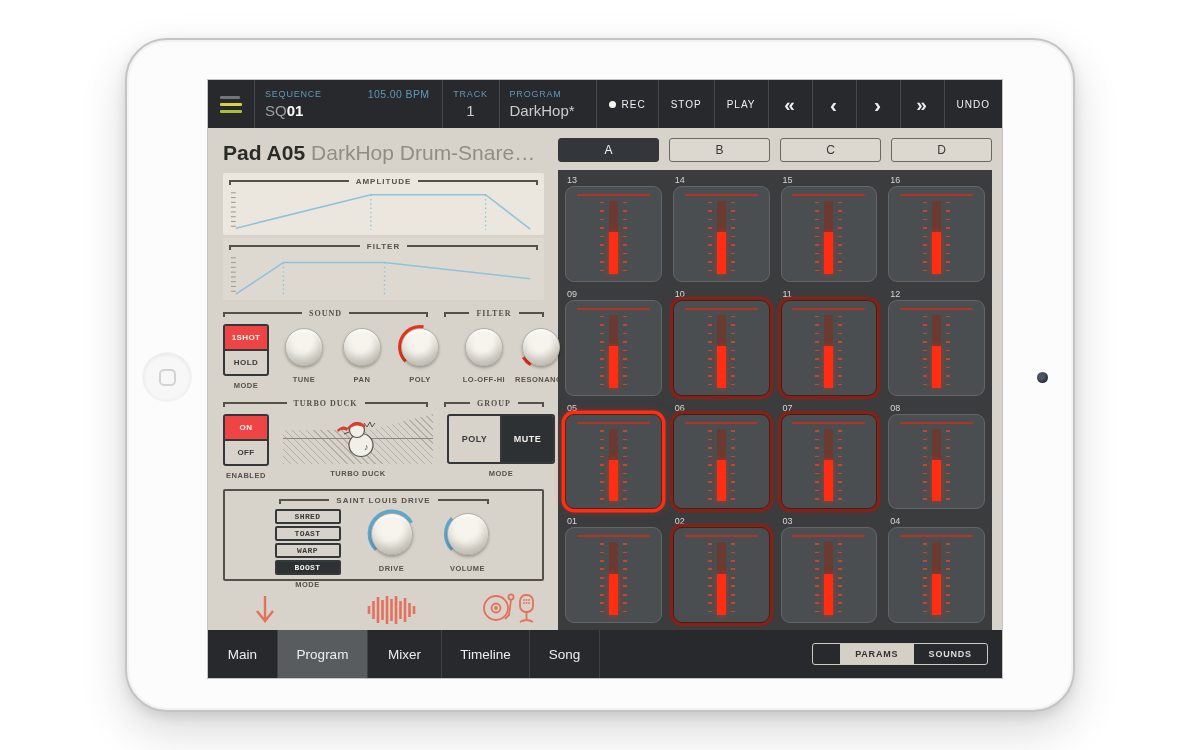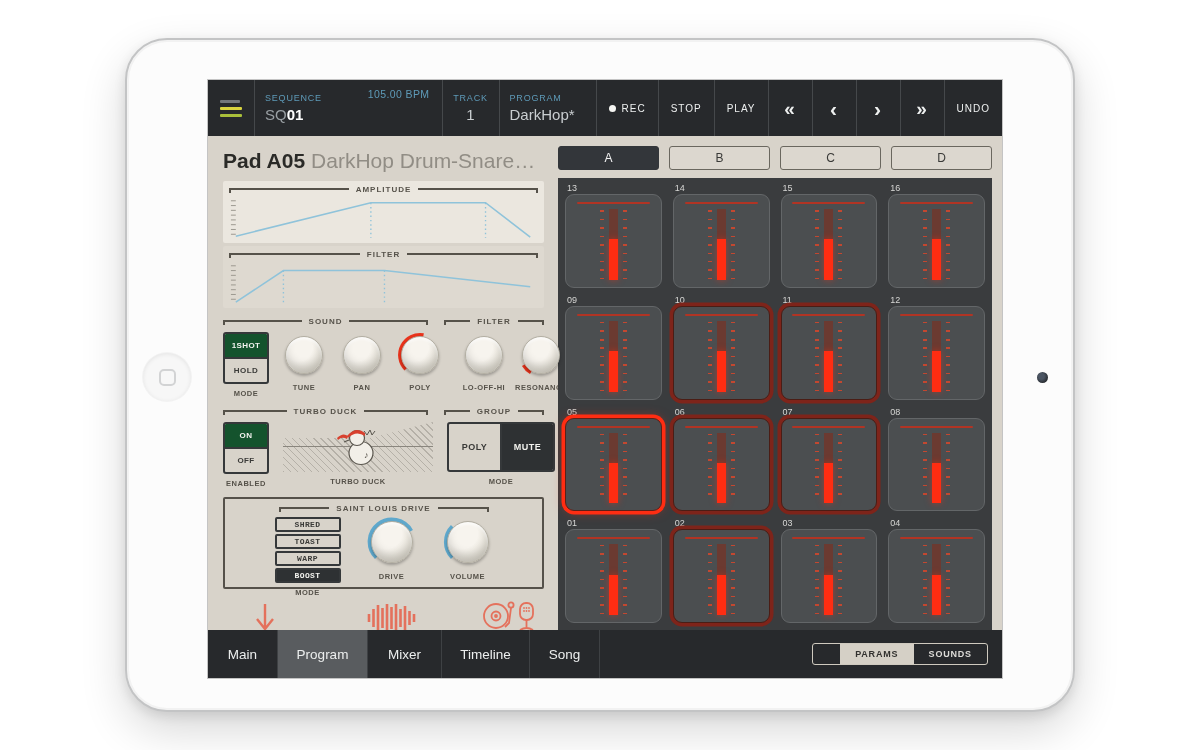--- a/index.html
+++ b/index.html
@@ -27,21 +27,21 @@
     display:flex;align-items:center;justify-content:center;}
   .home-glyph{width:17px;height:17px;border:2px solid #d2d3d4;border-radius:5px;}
   .camera{position:absolute;right:25px;top:332px;width:11px;height:11px;border-radius:50%;
     background:radial-gradient(circle at 40% 40%,#4b5563 0 30%,#2a2e33 70%);}
 
   
   .screen{position:absolute;left:81px;top:40px;width:794px;height:598px;background:var(--panel);
     box-shadow:0 0 0 1px rgba(0,0,0,.22);overflow:hidden;display:flex;flex-direction:column;}
 
   
-  .topbar{height:56px;background:var(--bar-dark);display:flex;align-items:stretch;flex:0 0 auto;color:#c9cdd0;}
+  .topbar{height:48px;background:var(--bar-dark);display:flex;align-items:stretch;flex:0 0 auto;color:#c9cdd0;}
   .tb-cell{display:flex;flex-direction:column;justify-content:center;padding:0 10px;}
   .tb-divider{width:1px;background:#45484b;margin:0;}
   .tb-label{font-size:9px;letter-spacing:.8px;color:var(--label-blue);margin-bottom:3px;}
   .tb-value{font-size:15px;color:#c9cdd0;}
   .hamburger{width:46px;display:flex;flex-direction:column;justify-content:center;gap:4px;padding:0 12px;cursor:pointer;}
   .hamburger .b{height:3px;border-radius:1px;}
   .hamburger .b1{background:#72767a;width:20px;}
   .hamburger .b2{background:#d9d33f;width:22px;}
   .hamburger .b3{background:#a9bf3a;width:22px;}
   .seq-cell{min-width:104px;}
@@ -74,31 +74,31 @@
   .brk .lbl{font-size:8px;font-weight:bold;letter-spacing:1px;color:#56524a;line-height:9px;}
 
   .env-box{border-radius:2px;padding:4px 6px 3px;}
   .env-box.amp{background:#ebe7df;height:64px;}
   .env-box.flt{background:#ded9d0;height:64px;margin-top:3px;}
   .env-svg{display:block;width:100%;height:44px;margin-top:2px;}
   .env-line{fill:none;stroke:var(--env-blue);stroke-width:1.6;}
   .env-dot{stroke:var(--env-blue);stroke-width:1.4;stroke-dasharray:1.5,3;}
   .env-tick{stroke:#9a968e;stroke-width:1;}
 
-  .sec-headers{display:flex;gap:16px;margin-top:9px;}
+  .sec-headers{display:flex;gap:16px;margin-top:9px;font-family:Liberation Serif, serif;}
   .sec-headers .h-sound{flex:2.05;}
   .sec-headers .h-filter{flex:1;}
   .ctrl-row{display:flex;align-items:flex-start;margin-top:6px;}
   .ctrl{display:flex;flex-direction:column;align-items:center;}
   .ctrl .c-label{font-size:7.5px;font-weight:bold;letter-spacing:.5px;color:#56524a;margin-top:5px;white-space:nowrap;}
 
   .vtoggle{width:46px;border:2px solid #35383a;border-radius:3px;overflow:hidden;cursor:pointer;}
   .vtoggle .opt{font-size:8px;font-weight:bold;letter-spacing:.4px;text-align:center;padding:7px 0;color:#3a3a38;background:transparent;}
   .vtoggle .opt + .opt{border-top:2px solid #35383a;}
-  .vtoggle .opt.sel{background:#14532d;color:#f2f2ee;}
+  .vtoggle .opt.sel{background:#ef4444;color:#f2f2ee;}
 
   .knob-wrap{position:relative;width:46px;height:46px;cursor:pointer;}
   .knob-wrap.lg{width:50px;height:50px;}
   .knob-wrap svg.arc{position:absolute;inset:0;width:100%;height:100%;}
   .arc-red{fill:none;stroke:var(--arc-red);stroke-width:4;}
   .arc-blue{fill:none;stroke:var(--arc-blue);stroke-width:4.5;}
   .knob{position:absolute;inset:4px;border-radius:50%;
     background:radial-gradient(circle at 35% 28%,#f7f4ee 0 40%,#e2ded3 75%,#cfcabf 100%);
     border:1px solid #b3afa3;
     box-shadow:inset 0 -7px 9px rgba(0,0,0,.15), inset 0 2px 3px rgba(255,255,255,.85), 0 2px 3px rgba(0,0,0,.28);}

